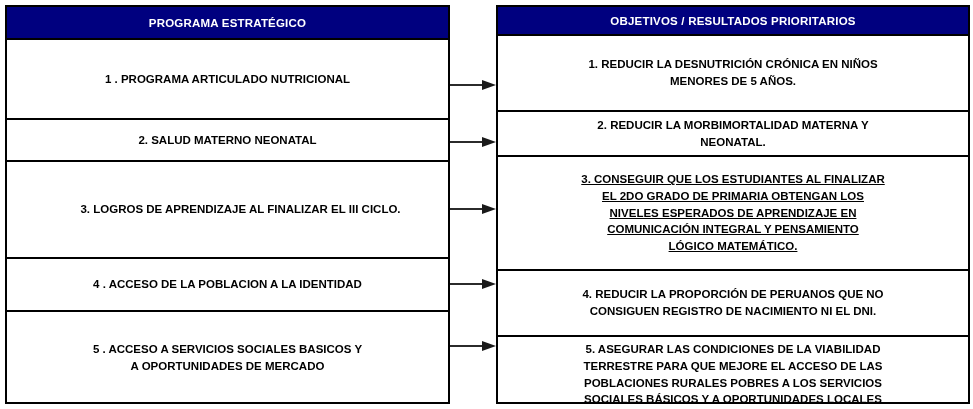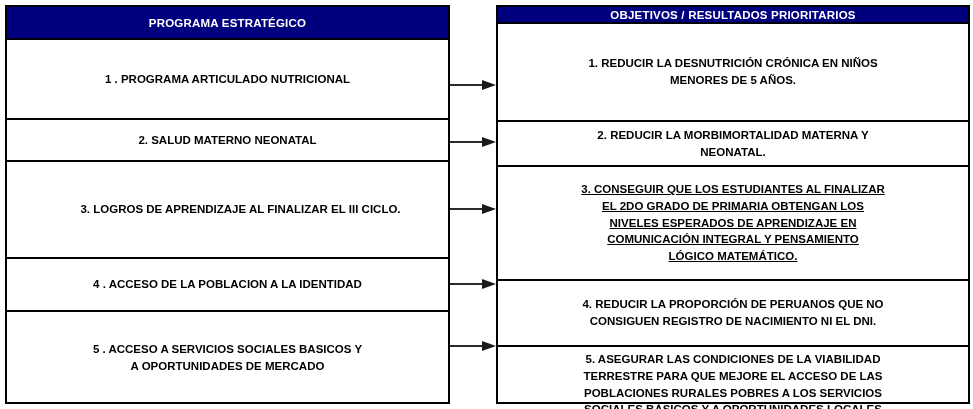--- a/index.html
+++ b/index.html
@@ -38,21 +38,21 @@
     font-size: 11.5px;
     font-weight: bold;
     letter-spacing: 0.2px;
     display: flex;
     align-items: center;
     justify-content: center;
     text-align: center;
     border-bottom: 2px solid #000000;
   }
   .col-left  .col-header { height: 33px; }
-  .col-right .col-header { height: 17px; }
+  .col-right .col-header { height: 29px; }
 
   .rows {
     display: flex;
     flex-direction: column;
   }
 
   .cell {
     box-sizing: border-box;
     border-bottom: 2px solid #000000;
     display: flex;
@@ -68,21 +68,21 @@
   .cell:last-child { border-bottom: none; border-radius: 15px; }
 
   
   .col-left  .r1 { height: 80px; }
   .col-left  .r2 { height: 42px; align-items: center; }
   .col-left  .r3 { height: 97px; padding-left: 36px; }
   .col-left  .r4 { height: 53px; }
   .col-left  .r5 { height: 92px; }
 
   
-  .col-right .r1 { height: 98px; }
+  .col-right .r1 { height: 76px; }
   .col-right .r2 { height: 45px; text-align: center; }
   .col-right .r3 { height: 114px; text-decoration: underline; }
   .col-right .r4 { height: 66px; }
   .col-right .r5 { height: 92px; }
 
   .cell-text {
     display: block;
     white-space: pre-line;
   }
 

